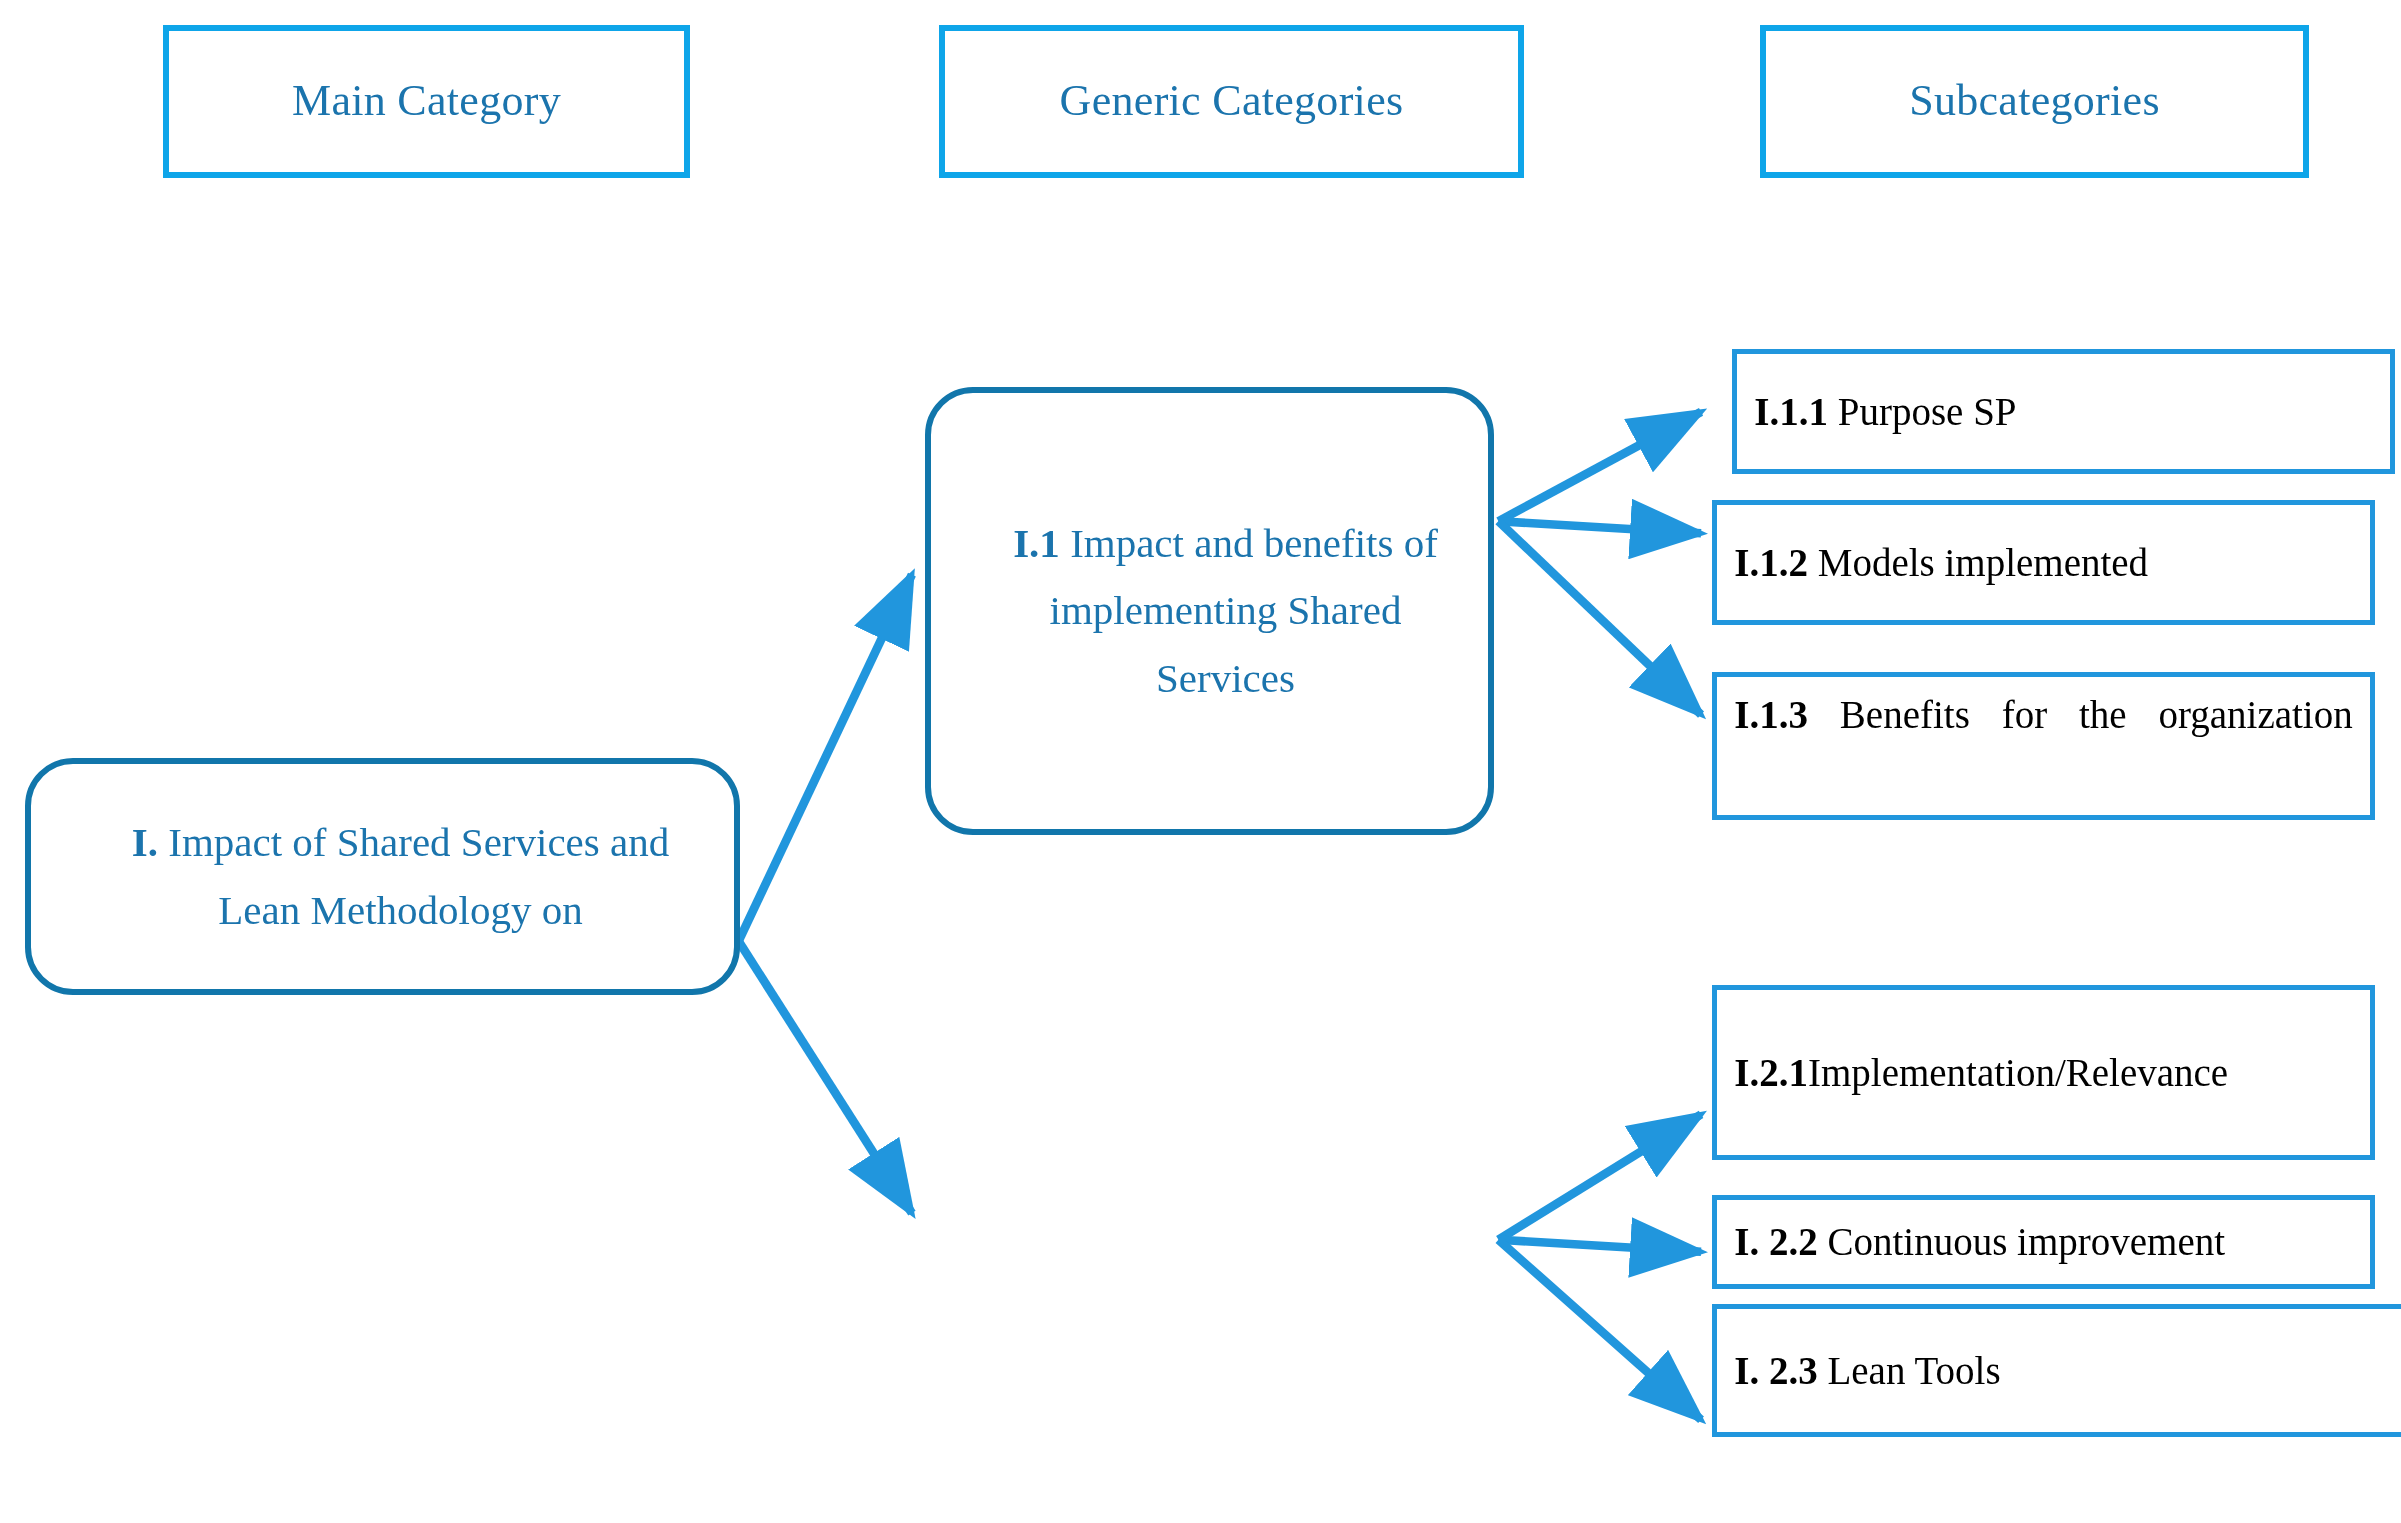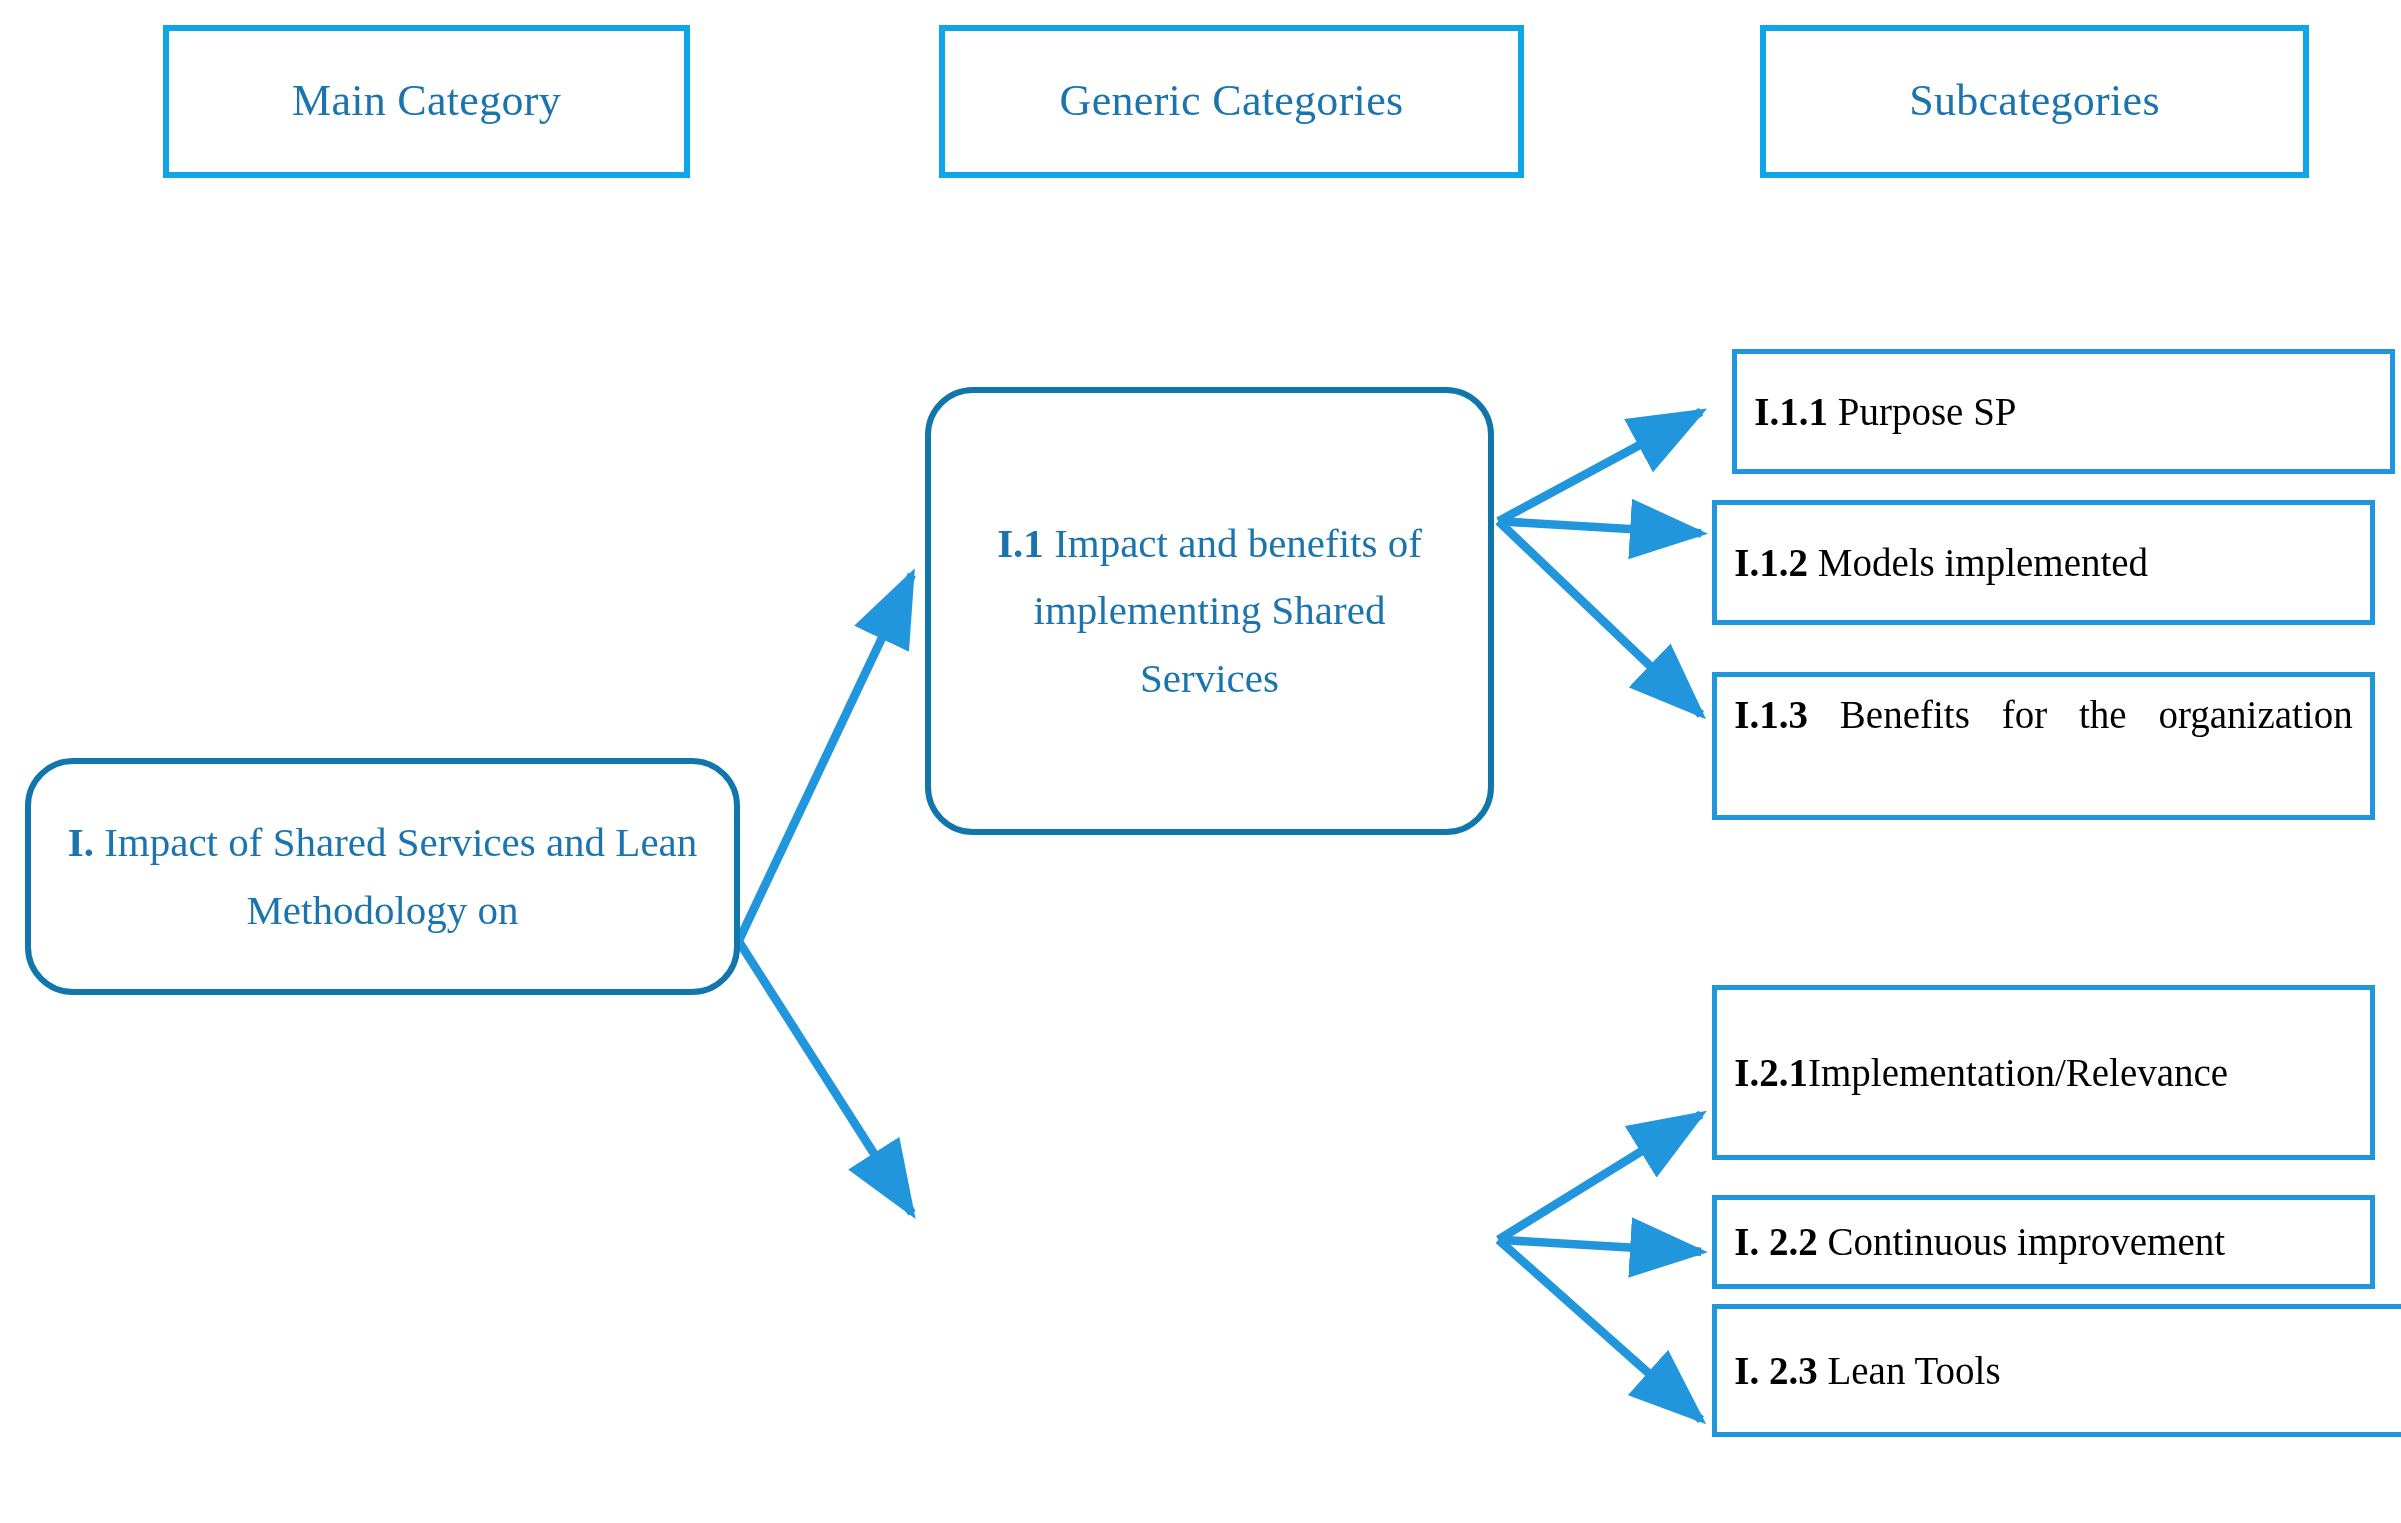--- a/index.html
+++ b/index.html
@@ -8,23 +8,23 @@
 
   .canvas{position:absolute;left:0;top:0;width:2401px;height:1523px;}
 
   
   .hdr{position:absolute;border:6px solid #0ea5e9;background:#ffffff;
        display:flex;align-items:center;justify-content:center;
        color:#1b74ad;font-size:44px;line-height:1.1;letter-spacing:0.3px;}
 
   
   .rnode{position:absolute;border:6px solid #1176ab;border-radius:48px;
-         background:#ffffff;display:flex;align-items:center;justify-content:center;
+         background:#ffffff;display:flex;align-items:center;
          text-align:center;color:#1b74ad;font-size:41px;line-height:1.65;
-         box-sizing:border-box;}
+         box-sizing:border-box;padding-left:36px;}
   .rnode .inner{padding:0 32px;}
   .rnode b{font-weight:bold;}
 
   
   .snode{position:absolute;border:5.3px solid #2196dd;background:#ffffff;
          box-sizing:border-box;display:flex;align-items:center;
          color:#000000;font-size:39px;line-height:1.62;}
   .snode .inner{padding:0 17.3px;width:100%;box-sizing:border-box;}
   .snode b{font-weight:bold;}
   .just .inner{text-align:justify;text-align-last:left;}

